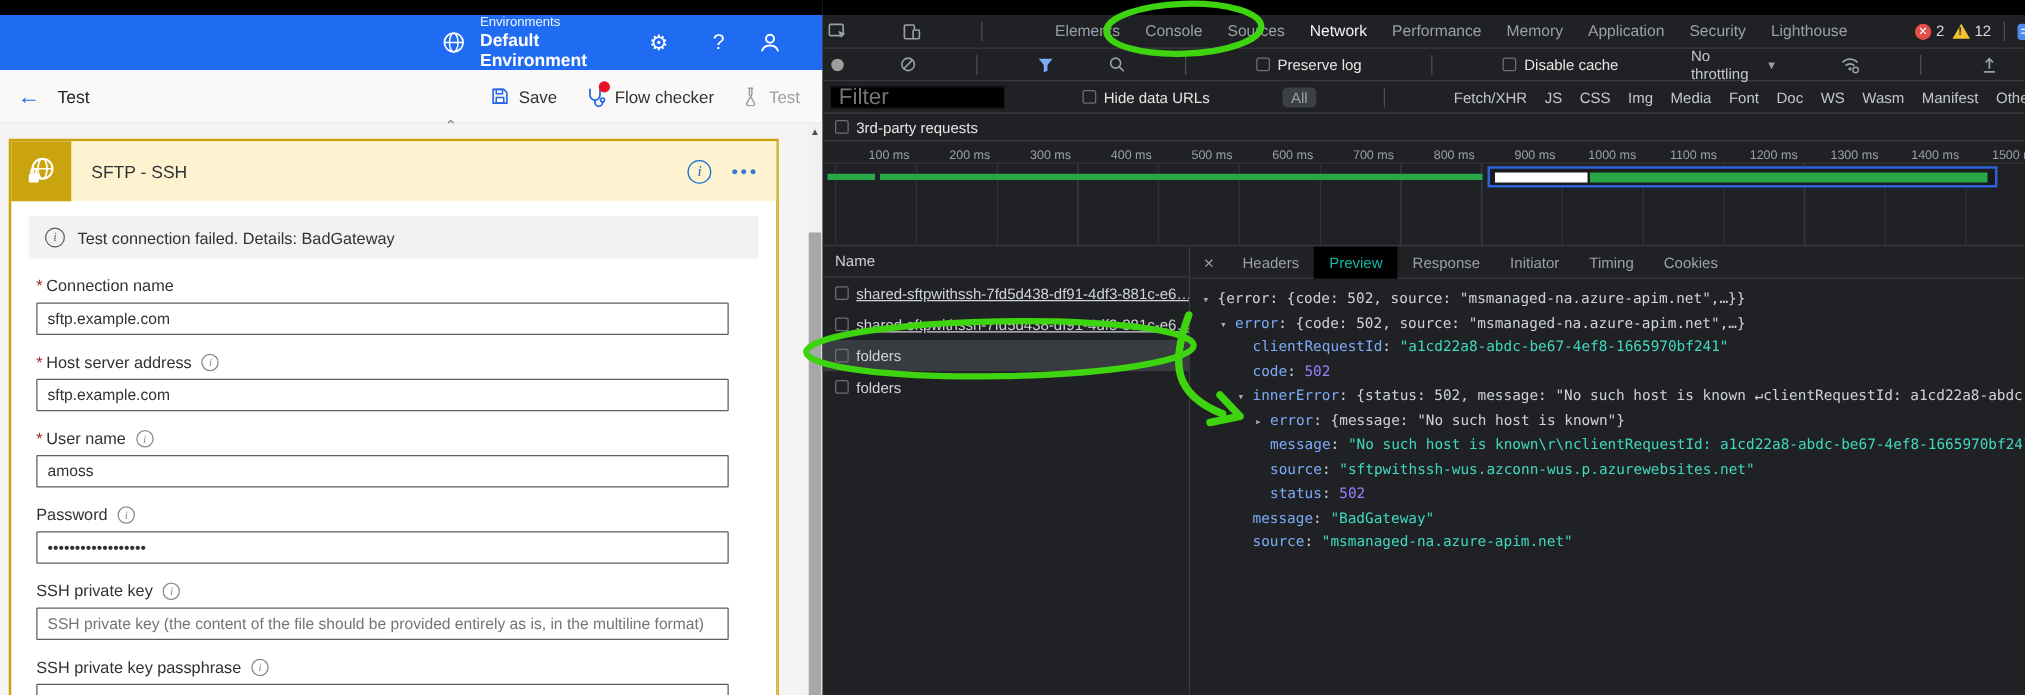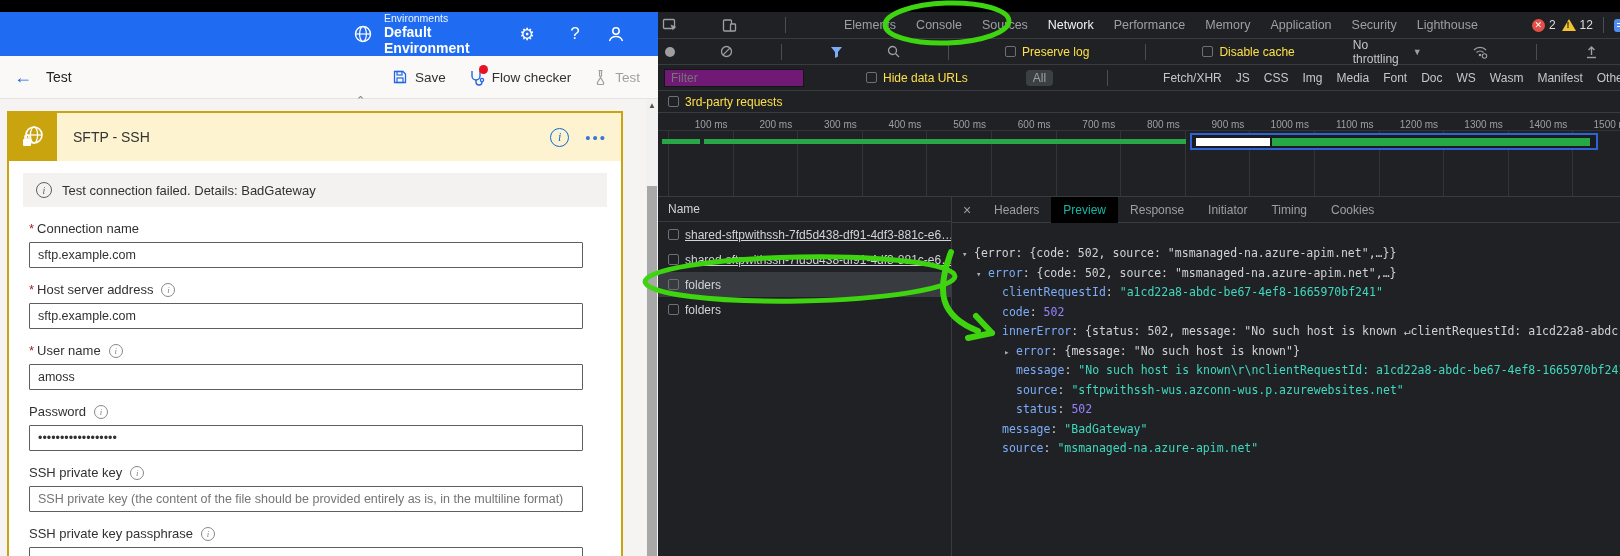--- a/index.html
+++ b/index.html
@@ -56,25 +56,25 @@
   .dt-badges { margin-left:auto; display:flex; align-items:center; gap:6px; padding-right:2px; }
   .badge { display:flex; align-items:center; gap:4px; color:#dadce0; cursor:pointer; }
   .err-circ { width:13px; height:13px; border-radius:50%; background:var(--error-red,#e35049); color:#fff; font-size:9px; display:flex; align-items:center; justify-content:center; }
   .warn-tri { width:0; height:0; border-left:7px solid transparent; border-right:7px solid transparent; border-bottom:12px solid var(--warning-yellow,#f1c232); position:relative; }
   .warn-tri::after { content:"!"; position:absolute; left:-2px; top:1px; font-size:9px; color:#202124; font-weight:bold; }
   .issue-ic { width:14px; height:13px; background:#4e8cf0; border-radius:3px; position:relative; }
   .issue-ic::after { content:""; position:absolute; left:3px; top:4px; width:8px; height:1.5px; background:#fff; box-shadow:0 3px 0 #fff; }
   .gear-clip { width:10px; overflow:hidden; color:#9aa0a6; font-size:14px; }
   .dt-toolbar { height:26px; padding:0 6px; }
   .cb { width:11px; height:11px; border:1.2px solid #6d7176; border-radius:2px; margin-right:6px; flex:none; cursor:pointer; }
-  .cb-group { display:flex; align-items:center; margin:0 8px; cursor:pointer; white-space:nowrap; color:#fde047; }
+  .cb-group { display:flex; align-items:center; margin:0 8px; cursor:pointer; white-space:nowrap; color:#e5e5e5; }
   .throttle { display:flex; align-items:center; gap:14px; color:#c3c7cb; margin:0 6px; cursor:pointer; }
   .caret-down { font-size:9px; color:#9aa0a6; }
   .dt-filterrow { height:26px; padding:0 6px; overflow:hidden; }
-  .filter-input { width:140px; height:18px; background:#701a75; border:1px solid #141517; color:#8a8f94; font-size:12px; padding:0 6px; margin-right:10px; font-family:"Liberation Sans", sans-serif; }
+  .filter-input { width:140px; height:18px; background:#000000; border:1px solid #141517; color:#8a8f94; font-size:18px; padding:0 6px; margin-right:10px; font-family:"Liberation Sans", sans-serif; }
   .all-pill { background:#3c4043; color:#9aa0a6; border-radius:4px; padding:1px 7px; margin:0 6px; cursor:pointer; }
   .chip { padding:0 7px; color:#c3c7cb; cursor:pointer; white-space:nowrap; }
   .dt-thirdparty { height:22px; padding:0 10px; }
   .dt-overview { height:84px; border-bottom:1px solid #3a3b3e; position:relative; }
   .ruler { display:flex; height:18px; align-items:flex-end; padding-left:10px; border-bottom:1px solid #323338; overflow:hidden; }
   .ruler span { width:64.6px; flex:none; text-align:right; font-size:10px; color:#9aa0a6; padding-right:5px; }
   .ov-bars { position:relative; height:65px; background-image:repeating-linear-gradient(to right, #33343a 0 1px, transparent 1px 64.6px); background-position-x:10px; }
   .ov-bar { position:absolute; height:5px; top:8px; background:var(--bar-green,#27a746); }
   .ov-sel { position:absolute; left:532px; top:2px; width:408px; height:17px; border:2px solid var(--selection-blue,#2e62d9); background:#1a1c20; }
   .ov-sel .w { position:absolute; left:4px; top:3px; width:74px; height:8px; background:#fff; }
@@ -83,21 +83,21 @@
   .req-col { width:294px; flex:none; border-right:1px solid #3a3b3e; display:flex; flex-direction:column; }
   .req-head { height:25px; line-height:25px; padding-left:10px; color:#cfd2d6; border-bottom:1px solid #3a3b3e; font-size:12px; }
   .req-row { height:25px; display:flex; align-items:center; padding-left:10px; color:#d0d4d8; font-size:12px; white-space:nowrap; overflow:hidden; cursor:pointer; }
   .req-row.selected { background:#383b40; }
   .req-row .u { text-decoration:underline; }
   .pv-col { flex:1; display:flex; flex-direction:column; overflow:hidden; }
   .pv-tabs { height:26px; display:flex; align-items:center; border-bottom:1px solid #3a3b3e; }
   .pv-close { width:30px; text-align:center; color:#9aa0a6; font-size:14px; cursor:pointer; }
   .pv-tab { padding:0 12px; height:26px; display:flex; align-items:center; color:#9aa0a6; cursor:pointer; }
   .pv-tab.selected { background:#000; color:#14b8a6; }
-  .tree { padding:6px 0 0 10px; font-family:"DejaVu Sans Mono", monospace; font-size:11.5px; line-height:19.5px; white-space:pre; overflow:hidden;margin-top:15px; }
+  .tree { padding:6px 0 0 10px; font-family:"DejaVu Sans Mono", monospace; font-size:11.5px; line-height:19.5px; white-space:pre; overflow:hidden; }
   .tl { height:19.5px; overflow:hidden; }
   .tl .arw { display:inline-block; width:12px; color:#a8adb3; font-size:9px; }
   .tk-plain { color:#cfd2d6; }
   .tk-key { color:var(--key-blue,#7cacf8); }
   .tk-str { color:var(--string-teal,#3fd9c0); }
   .tk-num { color:var(--number-purple,#9980ff); }
 
   
   .annotations { position:absolute; left:0; top:0; width:1620px; height:556px; pointer-events:none; z-index:40; }
   svg.ic { display:block; }

